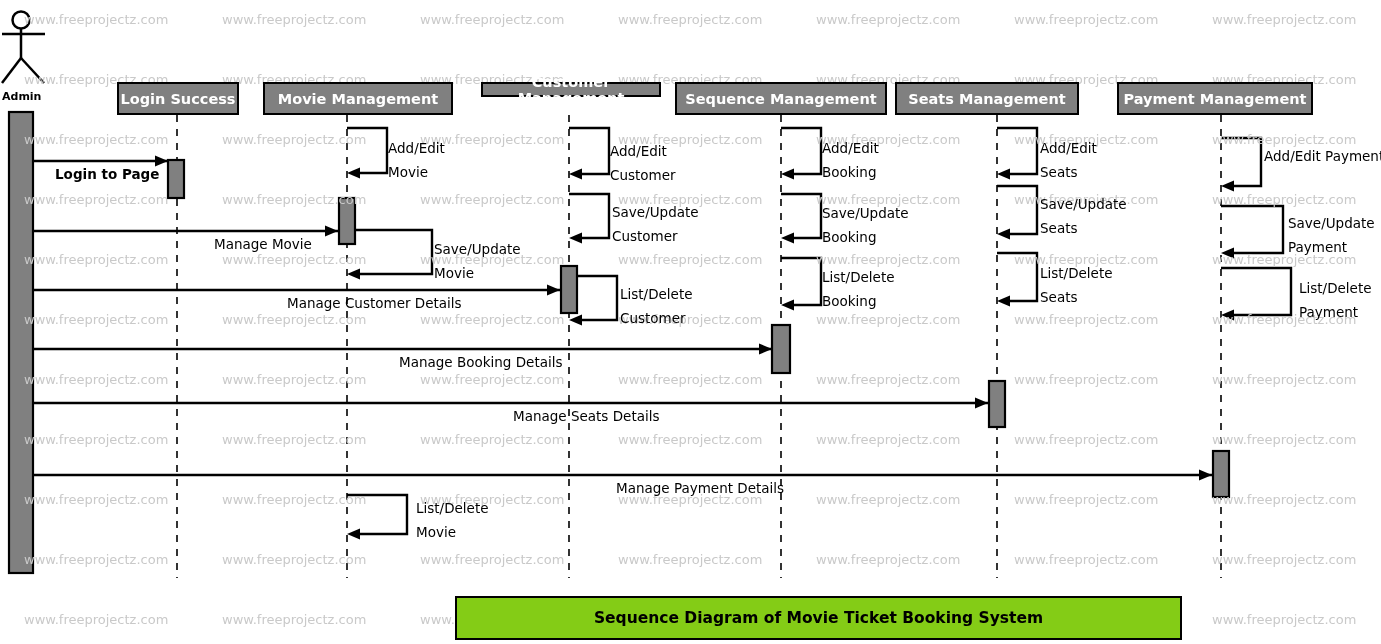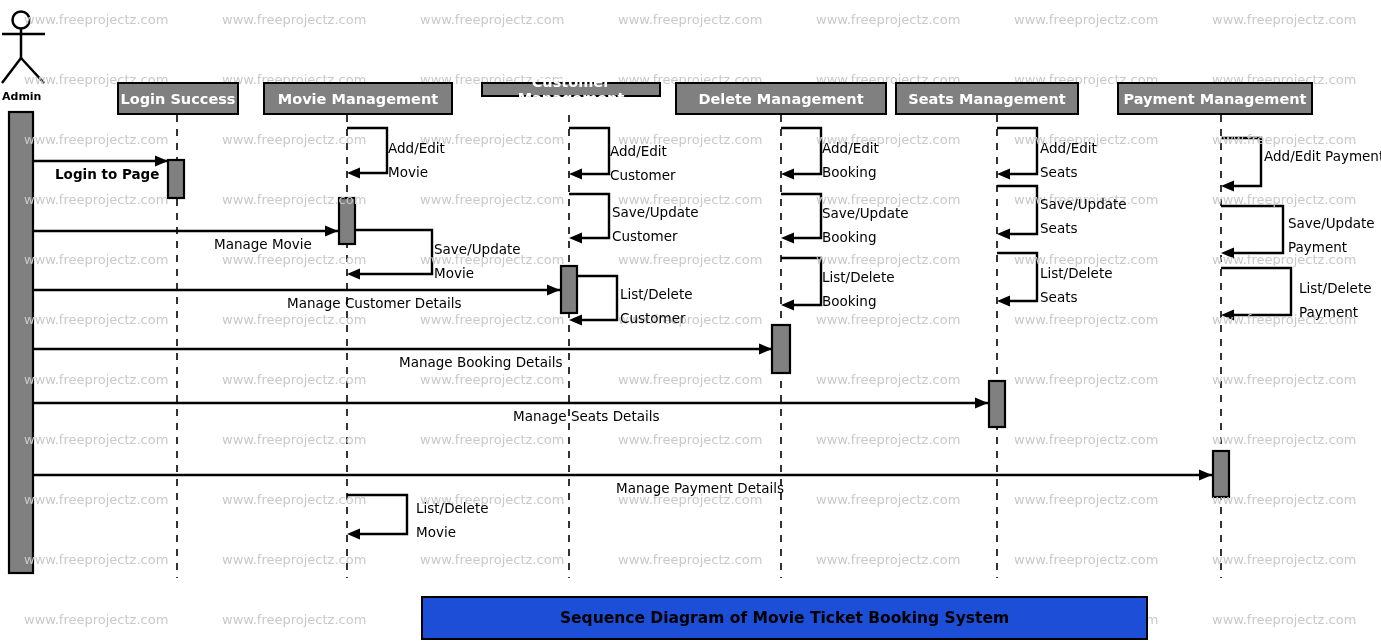--- a/index.html
+++ b/index.html
@@ -42,23 +42,24 @@
   
   .msg{
     position:absolute;z-index:21;
     font-size:13.5px;color:#000;white-space:pre;line-height:24px;
     font-family:"DejaVu Sans","Liberation Sans",sans-serif;
   }
 
   
   #titlebar{
     position:absolute;z-index:22;
-    border:2px solid #000;background:#1d4ed8;
+    border:2px solid #000;background:#84cc16;
     display:flex;align-items:center;justify-content:center;
     box-sizing:border-box;
+    margin-left:34px;
   }
   #titlebar span{
     font-weight:bold;font-size:15.5px;color:#000;
     font-family:"DejaVu Sans","Liberation Sans",sans-serif;
   }
 </style>
 </head>
 <body>
 
 <div id="stage">
@@ -226,21 +227,21 @@
       <div class="lifebox" style="left: 117px; top: 82px; width: 122px; height: 33px; background: rgb(128, 128, 128); border-color: rgb(0, 0, 0); color: rgb(255, 255, 255);">
         <span>Login Success</span>
       </div>
       <div class="lifebox" style="left: 263px; top: 82px; width: 190px; height: 33px; background: rgb(128, 128, 128); border-color: rgb(0, 0, 0); color: rgb(255, 255, 255);">
         <span>Movie Management</span>
       </div>
       <div class="lifebox" style="left: 481px; top: 82px; width: 180px; height: 15px; background: rgb(128, 128, 128); border-color: rgb(0, 0, 0); color: rgb(255, 255, 255);">
         <span>Customer Management</span>
       </div>
       <div class="lifebox" style="left: 675px; top: 82px; width: 212px; height: 33px; background: rgb(128, 128, 128); border-color: rgb(0, 0, 0); color: rgb(255, 255, 255);">
-        <span>Delete Management</span>
+        <span>Sequence Management</span>
       </div>
       <div class="lifebox" style="left: 895px; top: 82px; width: 184px; height: 33px; background: rgb(128, 128, 128); border-color: rgb(0, 0, 0); color: rgb(255, 255, 255);">
         <span>Seats Management</span>
       </div>
       <div class="lifebox" style="left: 1117px; top: 82px; width: 196px; height: 33px; background: rgb(128, 128, 128); border-color: rgb(0, 0, 0); color: rgb(255, 255, 255);">
         <span>Payment Management</span>
       </div>
     </div>
 
   <div id="labels">

